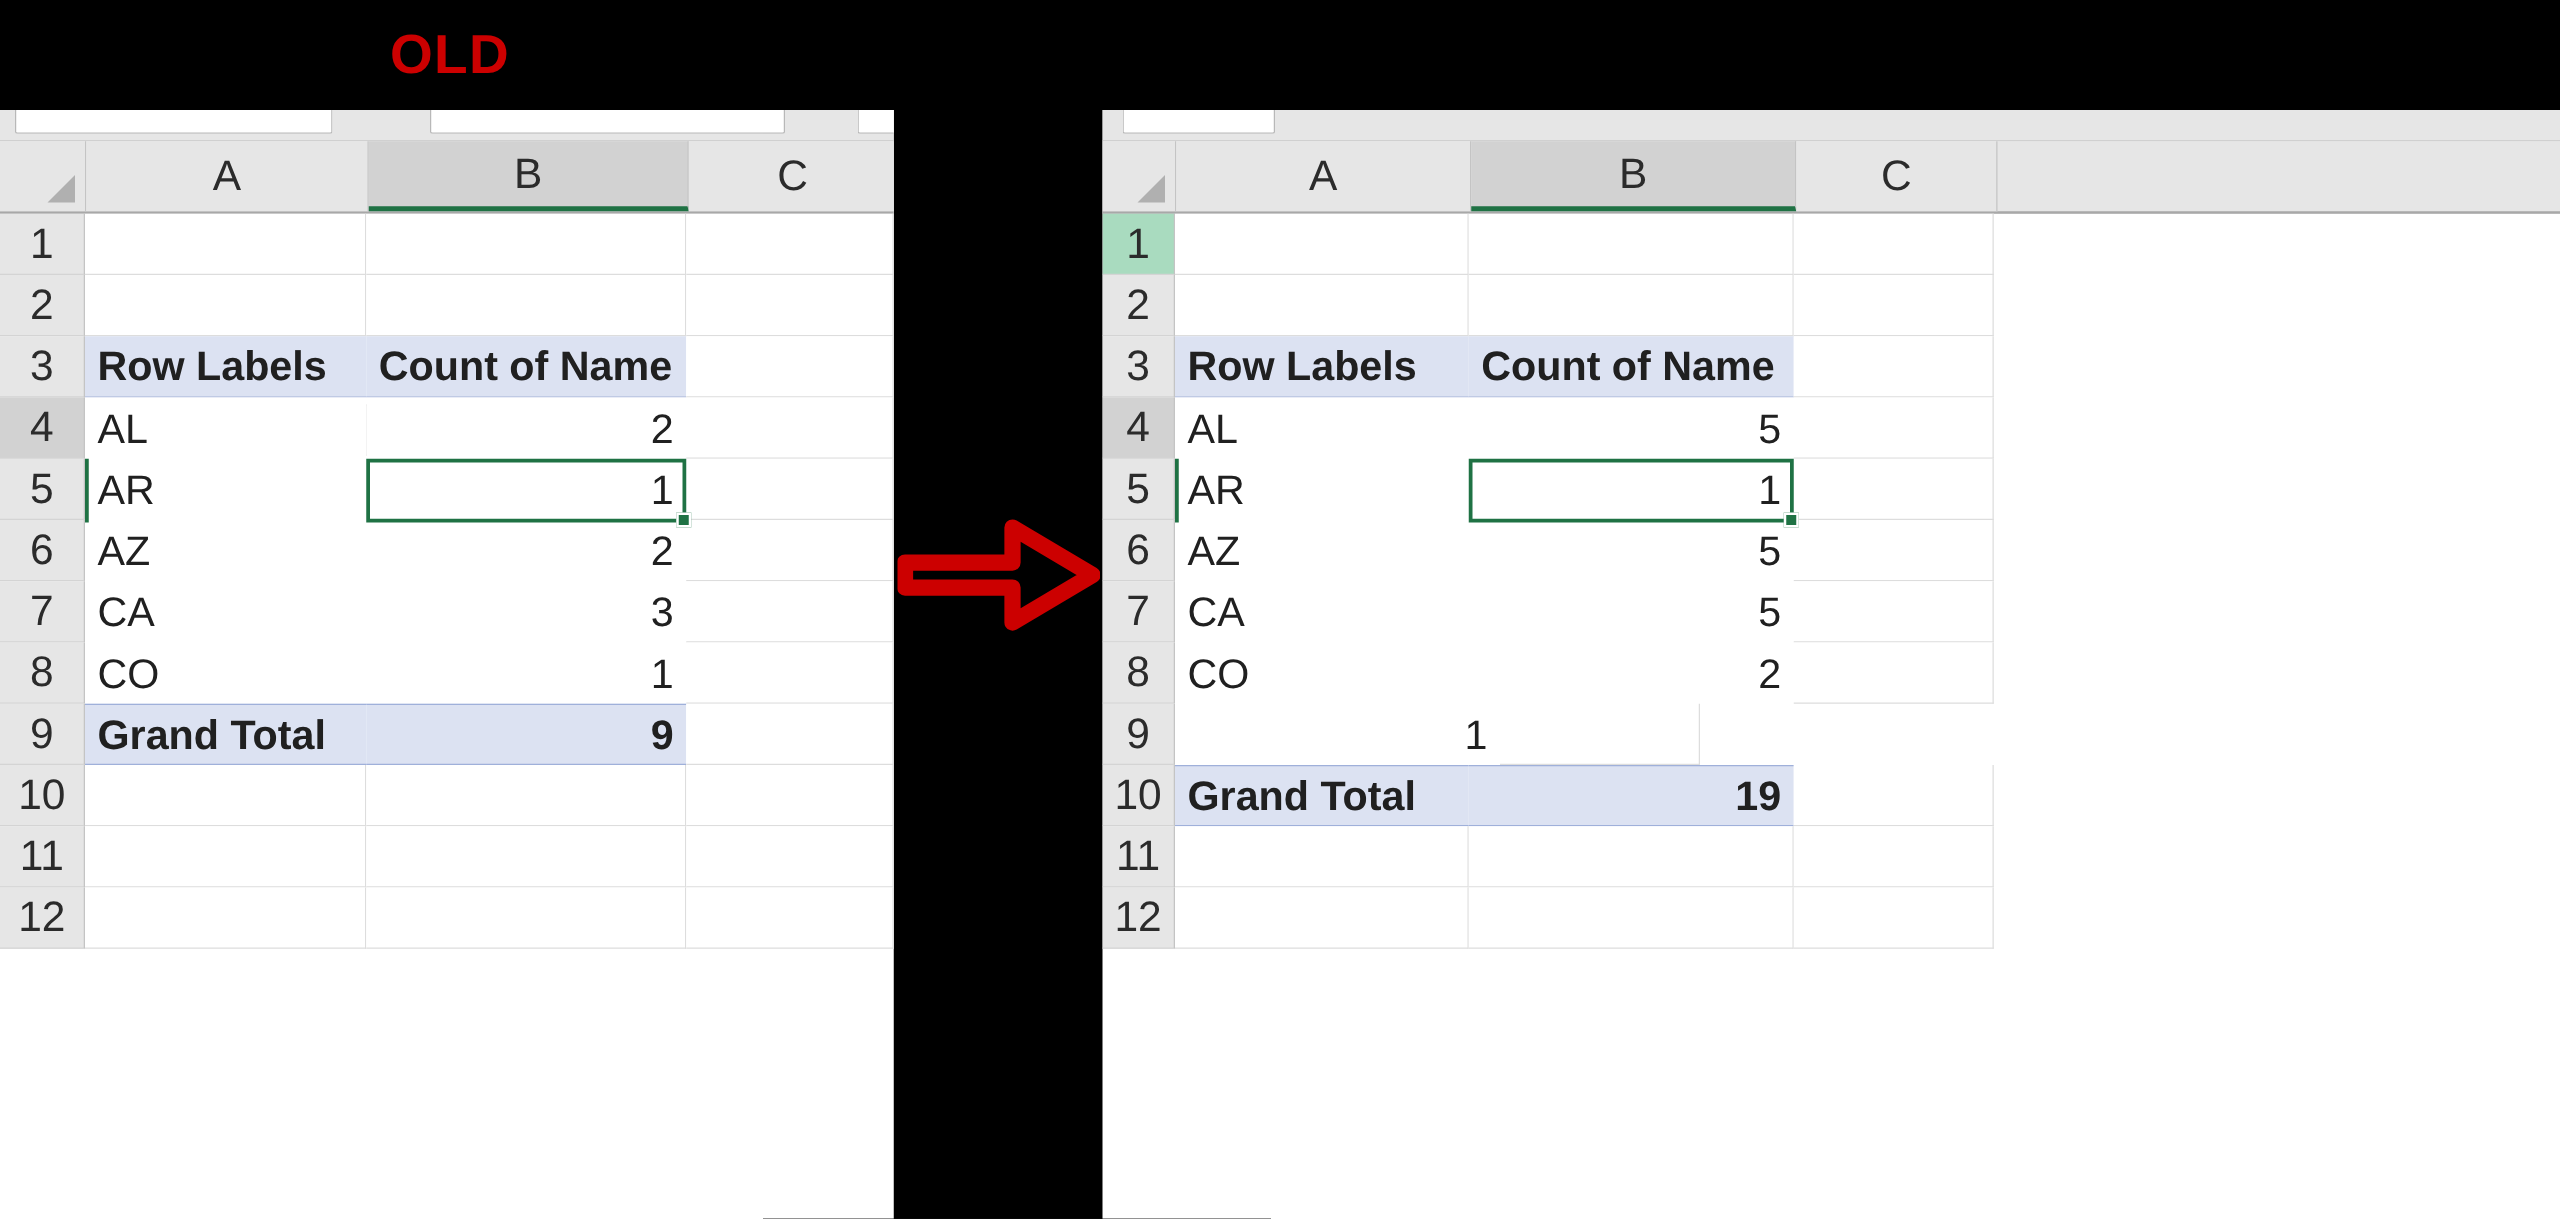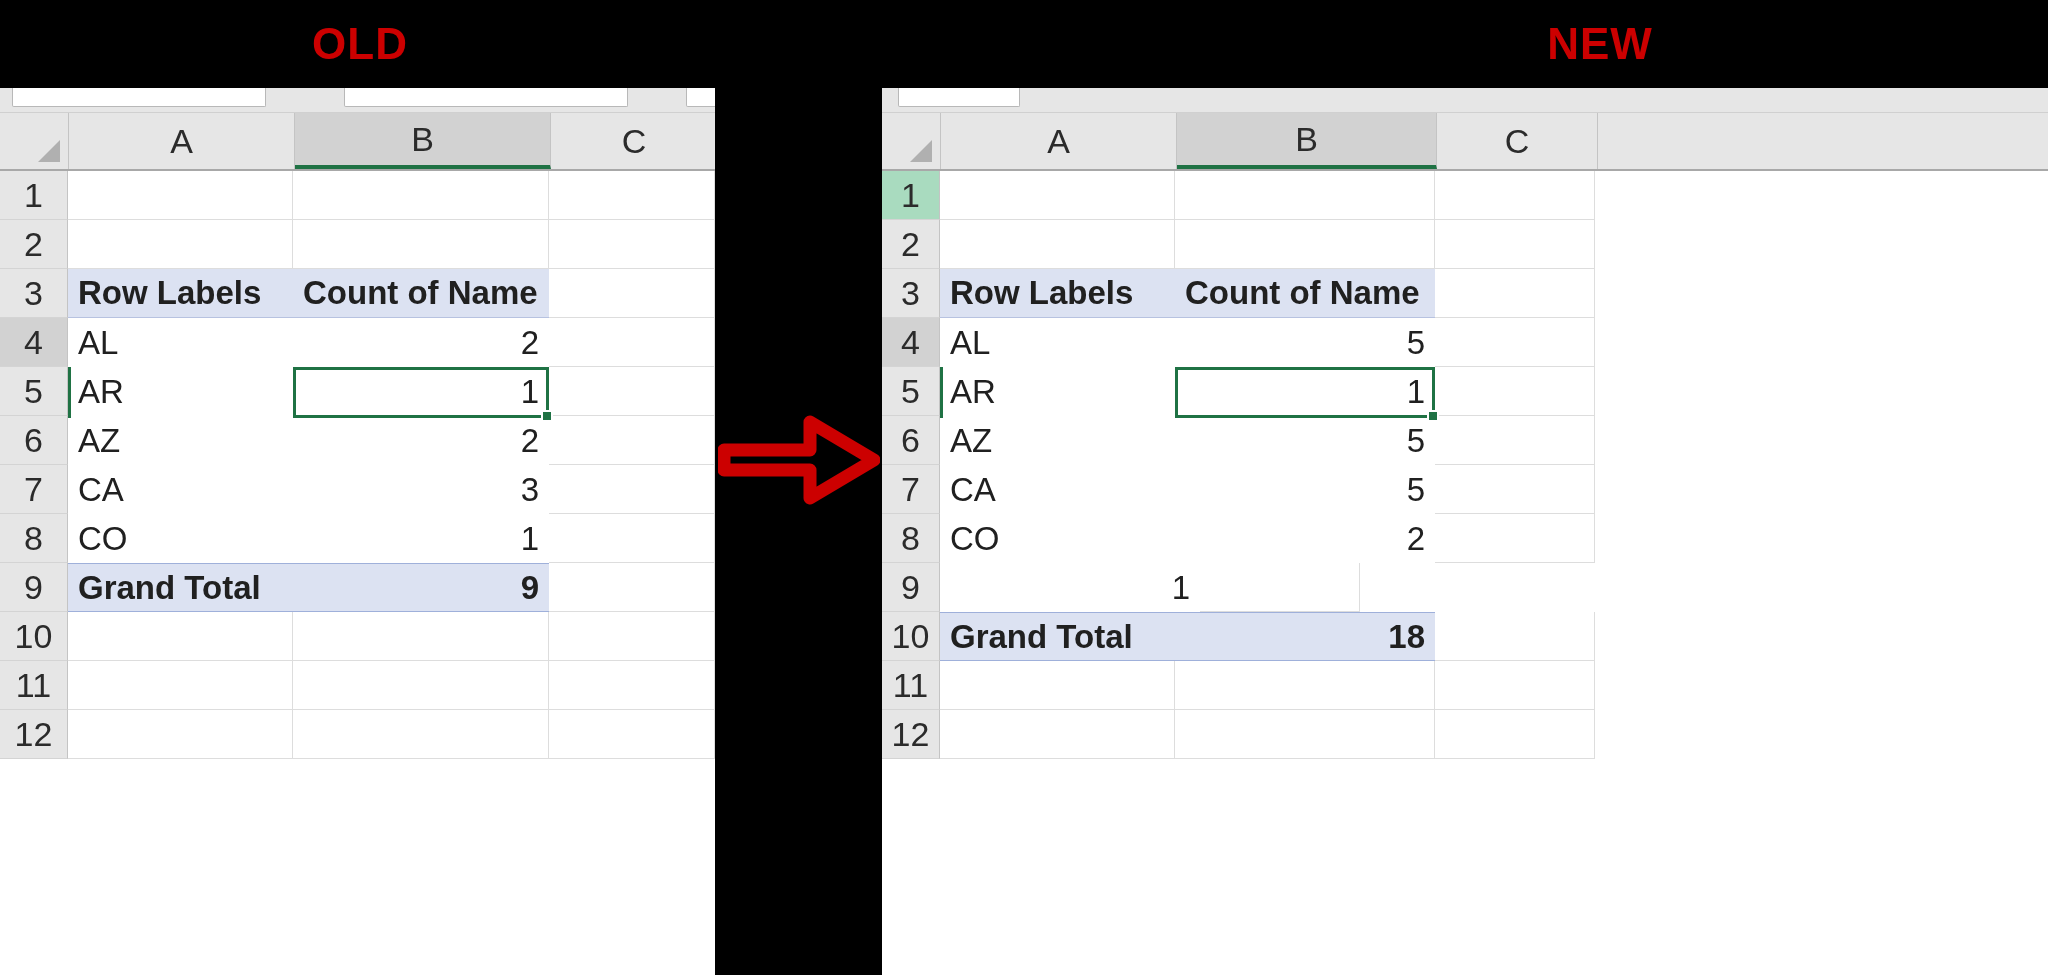--- a/index.html
+++ b/index.html
@@ -193,21 +193,20 @@
     left: 718px; top: 410px;
     width: 162px; height: 100px;
   }
 </style>
 </head>
 <body>
 
 <div id="root">
 
   <div class="caption" id="caption-old">OLD</div>
-  <div class="caption" id="caption-new">NEW</div>
 
   <div class="pane" id="pane-old">
     <div class="formula-strip">
       <div class="fb-box a"></div>
       <div class="fb-box b"></div>
       <div class="fb-box c"></div>
     </div>
 
     <div class="colhead">
       <div class="corner" style="width:68px"></div>
@@ -389,21 +388,21 @@
 
       <div class="grow">
         <div class="rowhead" style="width:58px;height:49px">9</div>
         <div class="cell pivot-body right" style="width:260px;height:49px">1</div>
         <div class="cell" style="width:160px;height:49px"></div>
       </div>
 
       <div class="grow">
         <div class="rowhead" style="width:58px;height:49px">10</div>
         <div class="cell pivot-total" style="width:235px;height:49px">Grand Total</div>
-        <div class="cell pivot-total right" style="width:260px;height:49px">18</div>
+        <div class="cell pivot-total right" style="width:260px;height:49px">19</div>
         <div class="cell" style="width:160px;height:49px"></div>
       </div>
 
       <div class="grow">
         <div class="rowhead" style="width:58px;height:49px">11</div>
         <div class="cell" style="width:235px;height:49px"></div>
         <div class="cell" style="width:260px;height:49px"></div>
         <div class="cell" style="width:160px;height:49px"></div>
       </div>
 

